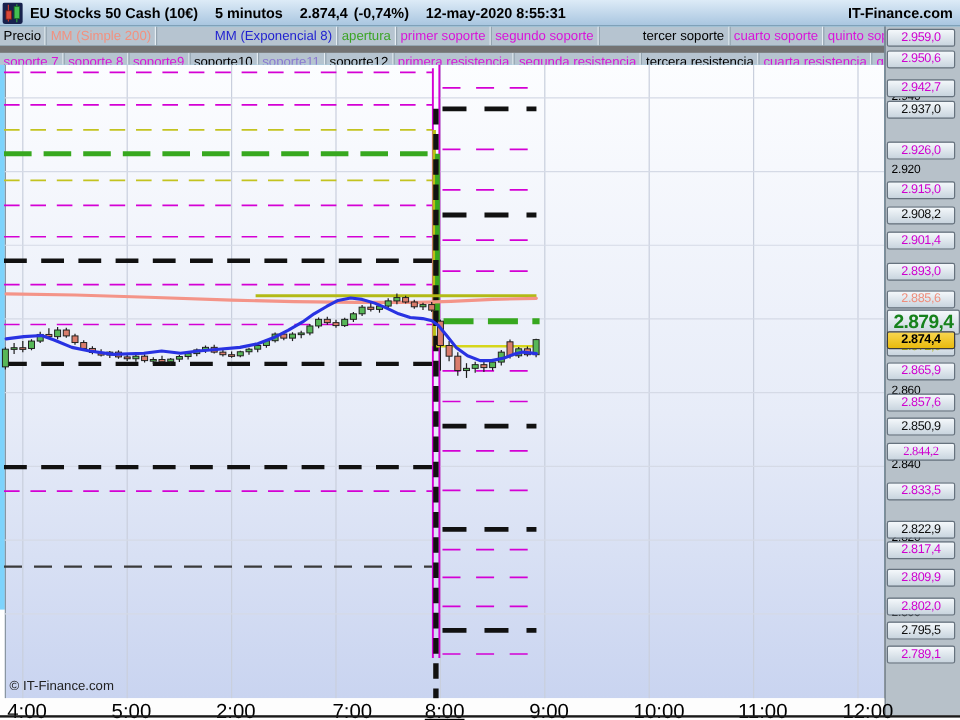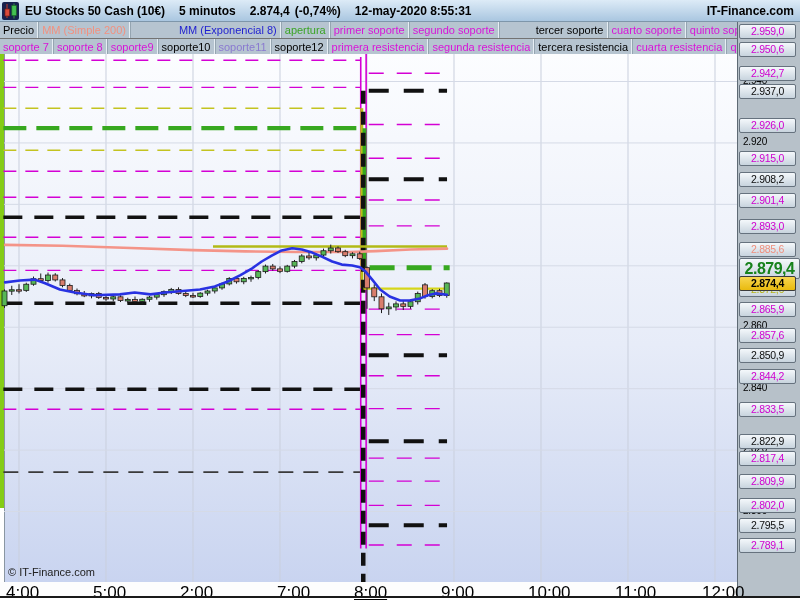--- a/index.html
+++ b/index.html
@@ -1,28 +1,28 @@
 <!DOCTYPE html>
 <html><head>
 <meta charset="utf-8">
 <style>
   html,body{margin:0;padding:0}
   body{width:800px;height:600px;overflow:hidden;background:#fff;font-family:"Liberation Sans",sans-serif}
-  #app{position:relative;width:800px;height:508px;background:#84cc16}
+  #app{position:relative;width:800px;height:508px;background:#7dd3fc}
   #hdr{position:absolute;left:0;top:0;width:800px;height:22px;box-sizing:border-box;
        background:linear-gradient(#ddebf7,#a9c6e0);border-bottom:1px solid #7e96aa;
        display:flex;align-items:center;font-weight:bold;font-size:12px;color:#000}
   #hicon{margin:0 6px 0 2px;flex:0 0 auto}
   .ht{white-space:nowrap}
   .mr12{margin-right:14px}.mr4{margin-right:5px}
   .brand{margin-left:auto;margin-right:6px}
   #lg1,#lg2{position:absolute;left:0;width:737px;height:16px;box-sizing:border-box;background:#b6c4d0;
             display:flex;overflow:hidden;white-space:nowrap}
   #lg1{top:22px}
-  #lg2{top:38px;border-top:1px solid #737373}
+  #lg2{top:38px;border-top:6px solid #737373}
   .lc{flex:0 0 auto;font-size:11px;line-height:16px;padding:0 3px;
       border-left:1px solid #95a5b1;border-right:1px solid #e6eef4}
   .lc:first-child{border-left:none}
   #plot{position:absolute;left:0;top:54px;width:737px;height:528px;display:block}
   #ycol{position:absolute;left:737px;top:22px;width:63px;height:574px;box-sizing:border-box;
         background:#b7c1c9;border-left:1px solid #5e6a74}
   .yt{position:absolute;left:5px;font-size:10px;color:#000;z-index:0;letter-spacing:-0.2px}
   .pb{position:absolute;left:1px;width:55px;height:13px;box-sizing:content-box;border:1px solid #66727e;
       border-radius:2px;background:linear-gradient(#f4f8fb,#c8d4de);font-size:10.5px;line-height:13px;
       text-align:center;letter-spacing:-0.3px;z-index:2}
@@ -300,21 +300,21 @@
       <div class="pb black" style="top: 150.183px;">2.908,2</div>
       <div class="pb magenta" style="top: 171.07px;">2.901,4</div>
       <div class="pb magenta" style="top: 196.87px;">2.893,0</div>
       <div class="pb salmon" style="top: 219.599px;">2.885,6</div>
       <div class="pb open" style="top: 235.642px;">2.879,4</div>
       <div class="pb last" style="top: 254px;">2.874,4</div>
       <div class="pb olive" style="top: 259.529px;">2.872,6</div>
       <div class="pb magenta" style="top: 280.108px;">2.865,9</div>
       <div class="pb magenta" style="top: 305.601px;">2.857,6</div>
       <div class="pb black" style="top: 326.18px;">2.850,9</div>
-      <div class="pb magenta" style="top: 346.759px;">2.844,2</div>
+      <div class="pb magenta" style="top: 346.759px; font-family: Liberation Serif, serif;">2.844,2</div>
       <div class="pb magenta" style="top: 379.624px;">2.833,5</div>
       <div class="pb black" style="top: 412.182px;">2.822,9</div>
       <div class="pb magenta" style="top: 429.075px;">2.817,4</div>
       <div class="pb magenta" style="top: 452.112px;">2.809,9</div>
       <div class="pb magenta" style="top: 476.377px;">2.802,0</div>
       <div class="pb black" style="top: 496.341px;">2.795,5</div>
       <div class="pb magenta" style="top: 515.999px;">2.789,1</div>
     </div>
   <div id="xax">
       <span class="xl" style="left: 6px;">4:00</span>

